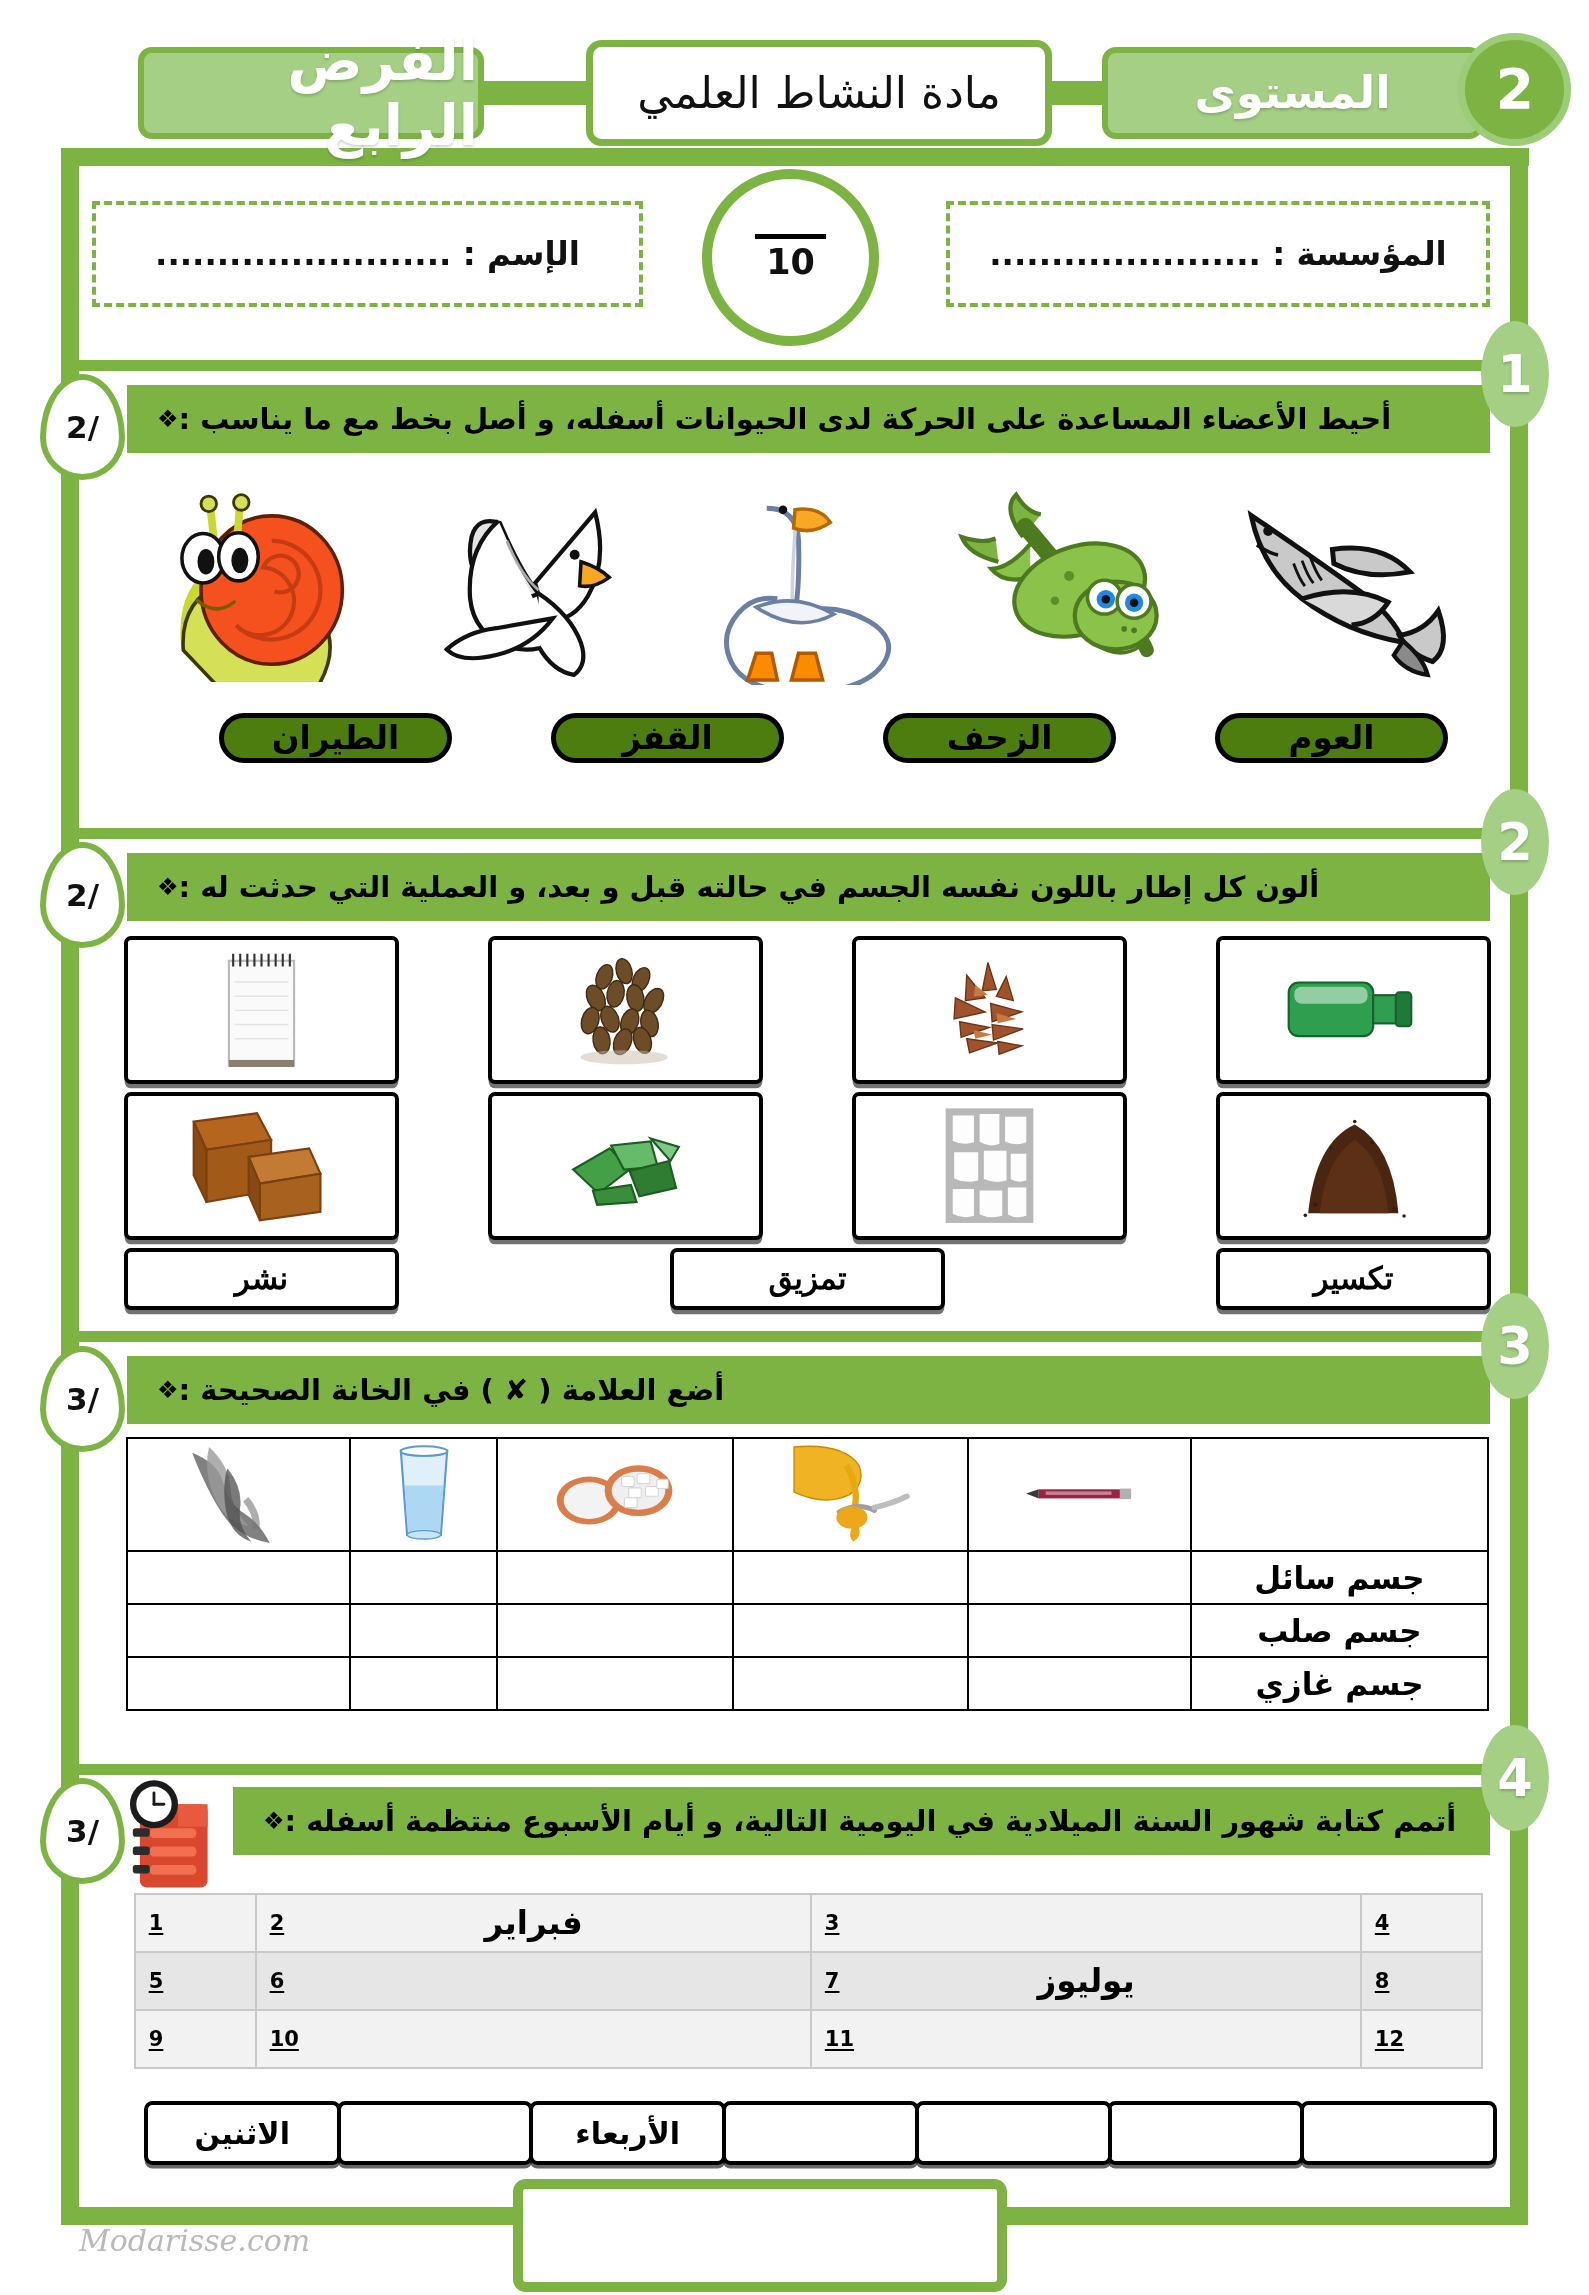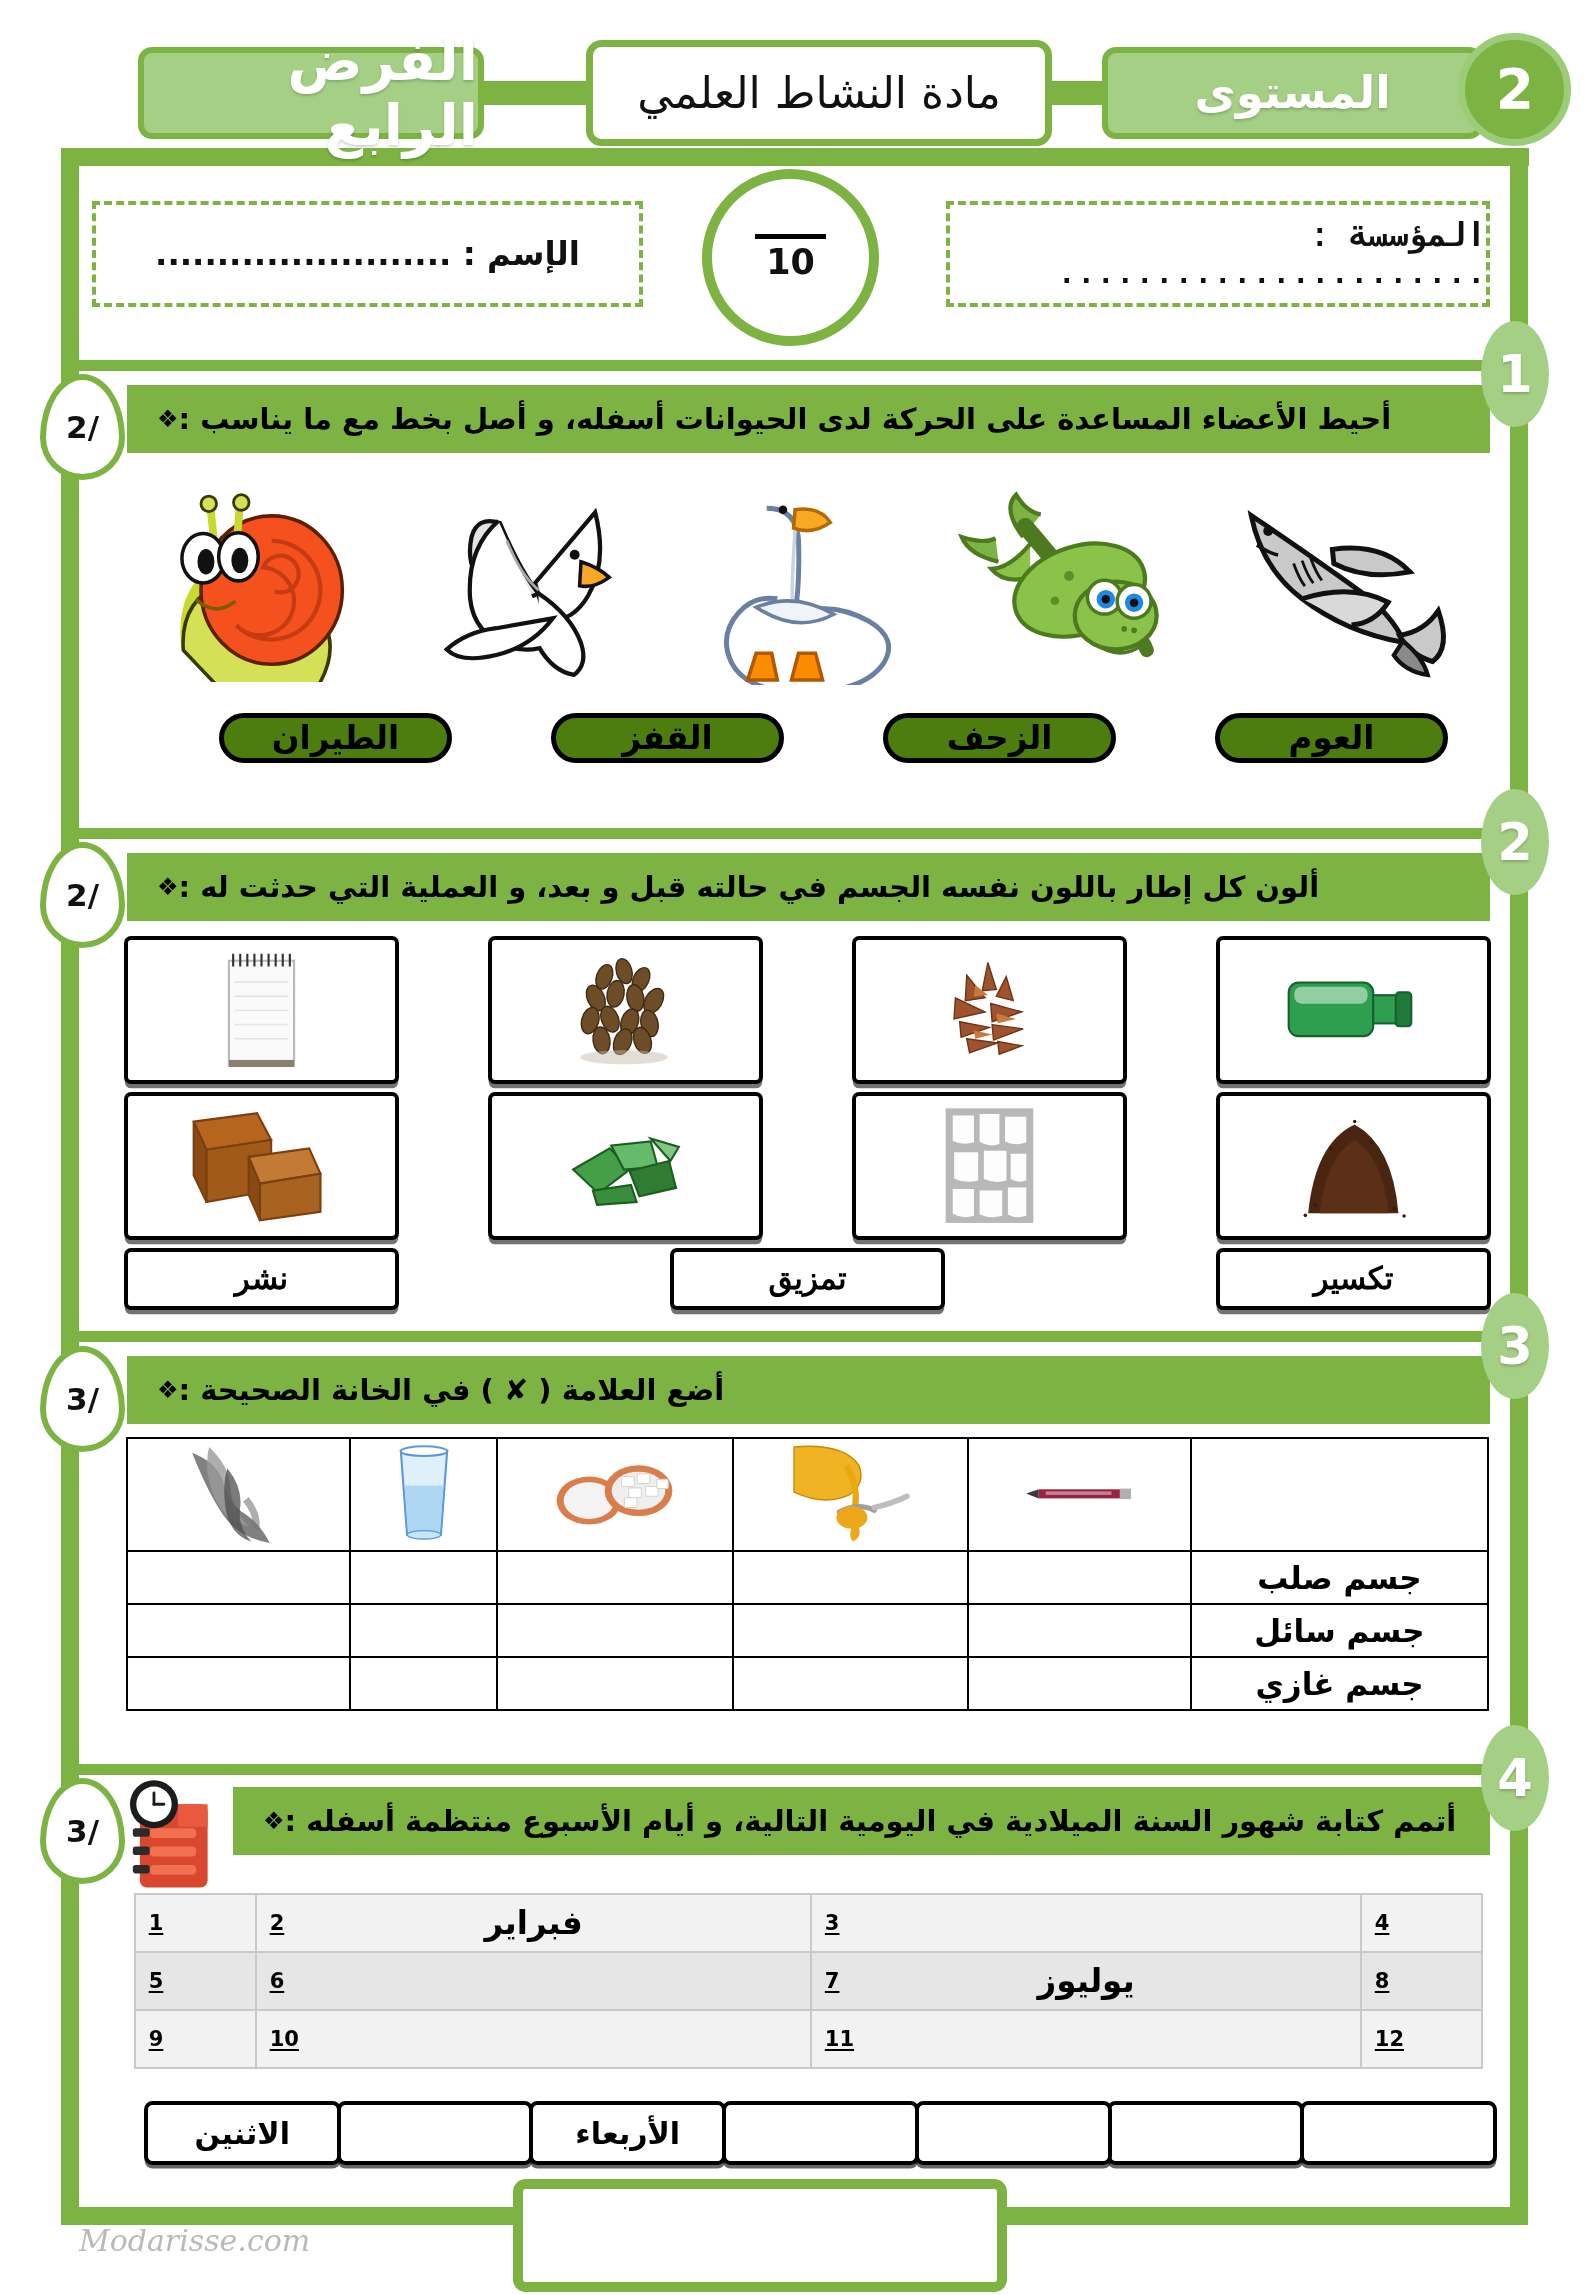--- a/index.html
+++ b/index.html
@@ -55,21 +55,21 @@
   
   .ident { position:absolute; top:187px; left:0; width:1589px; height:141px; }
   .ident-box {
     position:absolute; top:14px; height:106px;
     border:4.2px dashed #7cb342; background:#ffffff;
     display:flex; align-items:center; justify-content:center;
     font-size:32.5px; font-weight:bold; color:#111;
     letter-spacing:-0.7px;
   }
   .ident-name { right:946px; width:551px; }
-  .ident-inst { right:99px; width:544px;font-family:Liberation Mono, monospace; }
+  .ident-inst { right:99px; width:544px; }
   .score-circle {
     position:absolute; top:-17.7px; right:710px; width:177px; height:177px;
     border:10px solid #7cb342; border-radius:50%;
     background:#ffffff; display:flex; flex-direction:column;
     align-items:center; justify-content:center; z-index:3;
   }
   .score-bar { width:71px; height:5.7px; background:#000; margin-bottom:2.8px; }
   .score-den { font-size:35px; font-weight:bold; color:#111; }
 
   
@@ -493,29 +493,29 @@
     <td class="q3-imgcell">
       <svg width="120" height="106" viewBox="0 0 170 150">
         <path d="M20 18 q36 14 44 42 q8 30 30 44 q22 14 36 42 q-44 -8 -66 -40 q-22 -32 -44 -88z" fill="#6b6b6b" opacity=".85"></path>
         <path d="M44 10 q28 26 30 56 q2 32 26 56 q-36 -8 -50 -44 q-14 -36 -6 -68z" fill="#9a9a9a" opacity=".8"></path>
         <path d="M70 40 q22 28 18 56 q-4 26 16 48 q-30 -10 -36 -44 q-6 -34 2 -60z" fill="#4d4d4d" opacity=".75"></path>
         <path d="M96 84 q18 22 14 42" stroke="#777" stroke-width="10" fill="none" opacity=".6"></path>
       </svg>
     </td>
   </tr>
   <tr>
-    <td class="q3-lbl">جسم صلب</td>
+    <td class="q3-lbl">جسم سائل</td>
     <td></td>
     <td></td>
     <td></td>
     <td></td>
     <td></td>
   </tr>
   <tr>
-    <td class="q3-lbl">جسم سائل</td>
+    <td class="q3-lbl">جسم صلب</td>
     <td></td>
     <td></td>
     <td></td>
     <td></td>
     <td></td>
   </tr>
   <tr>
     <td class="q3-lbl">جسم غازي</td>
     <td></td>
     <td></td>

